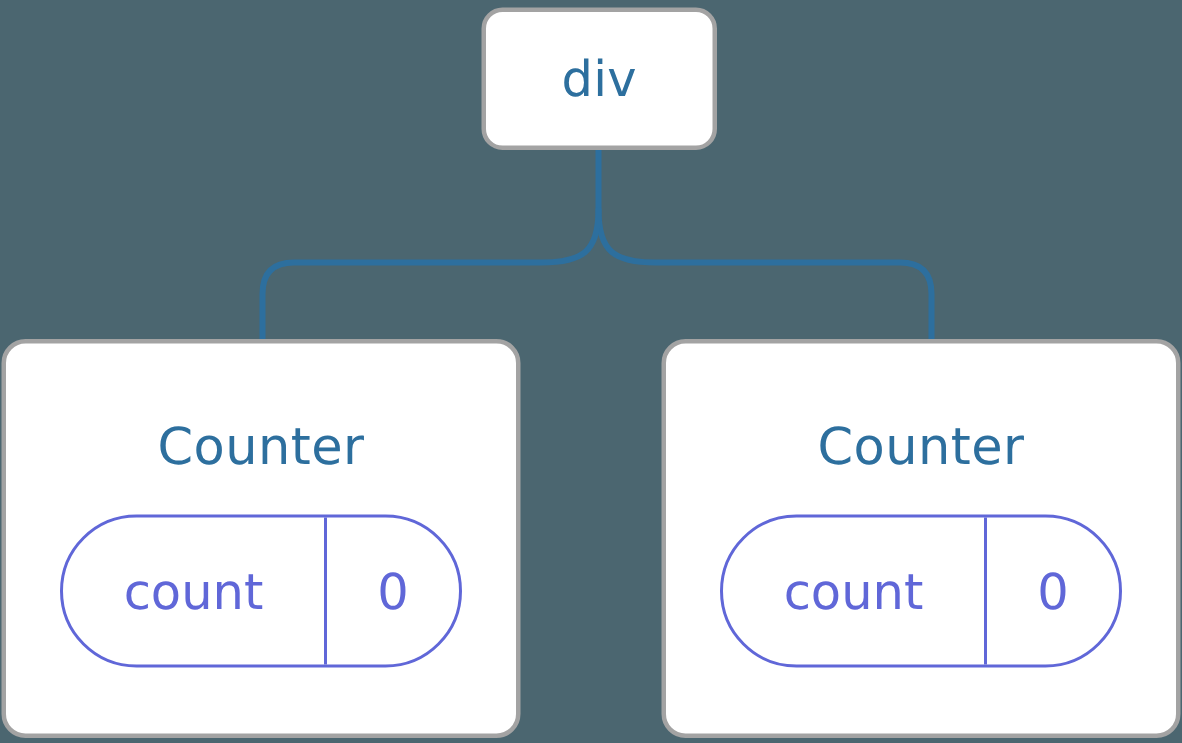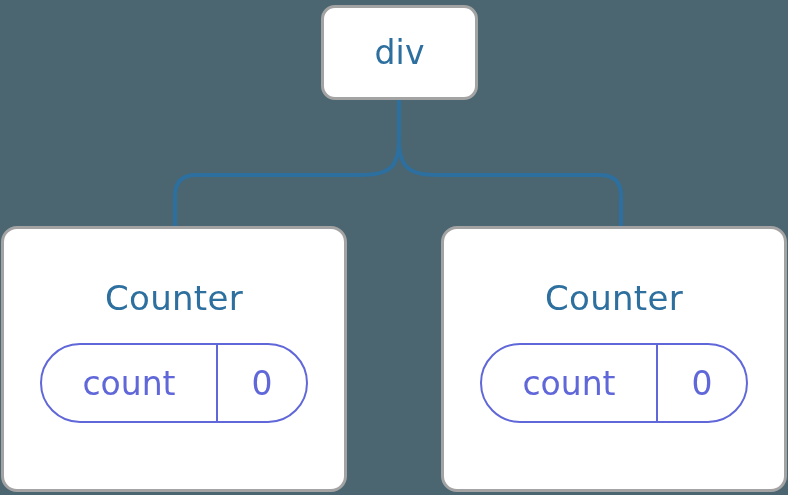--- a/index.html
+++ b/index.html
@@ -67,21 +67,21 @@
     font-size: 34px;
     font-weight: 400;
     line-height: 1;
     margin-top: 52px;
     letter-spacing: 0.3px;
   }
   .state-pill {
     position: relative;
     margin-top: 28px;
     width: 268px;
-    height: 80px;
+    height: 102px;
     border: 2px solid #6067d8;
     border-radius: 51px;
     box-sizing: border-box;
     display: flex;
     align-items: stretch;
     background: #ffffff;
   }
   .pill-key {
     width: 176px;
     display: flex;

